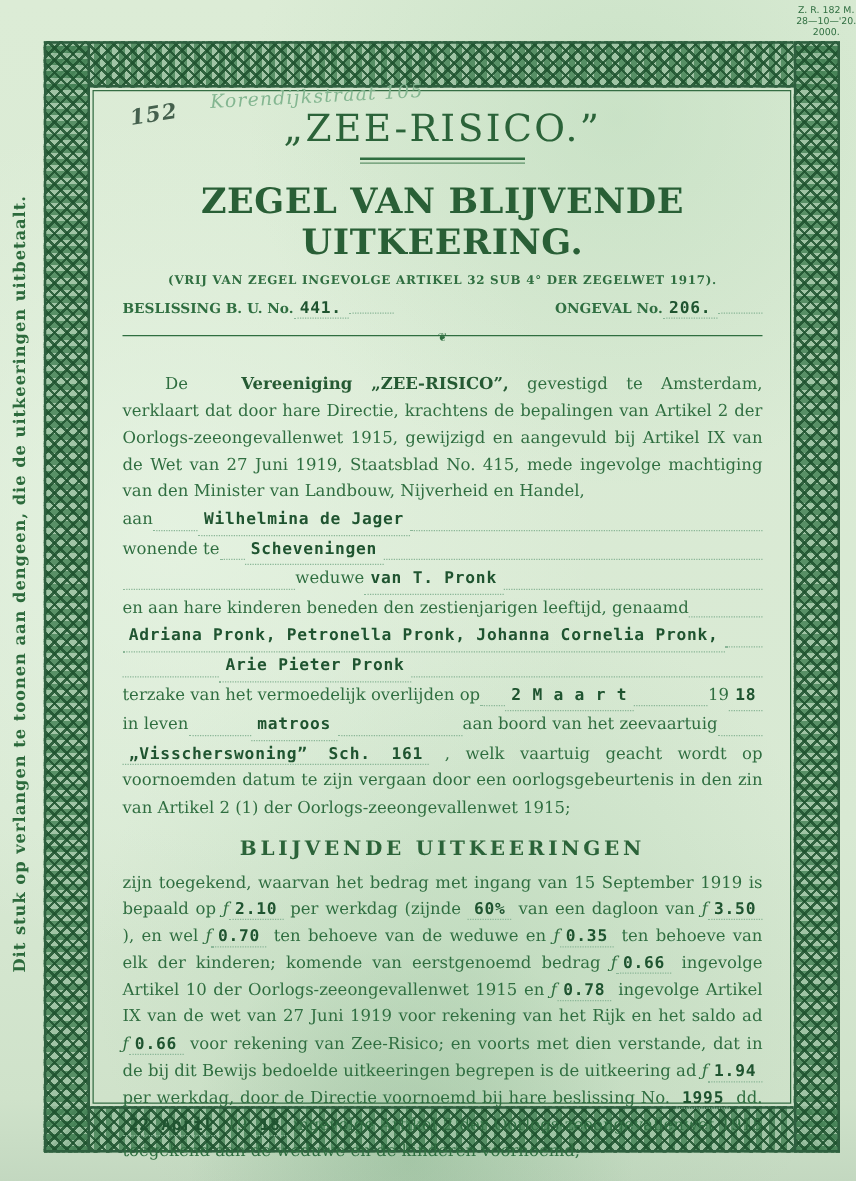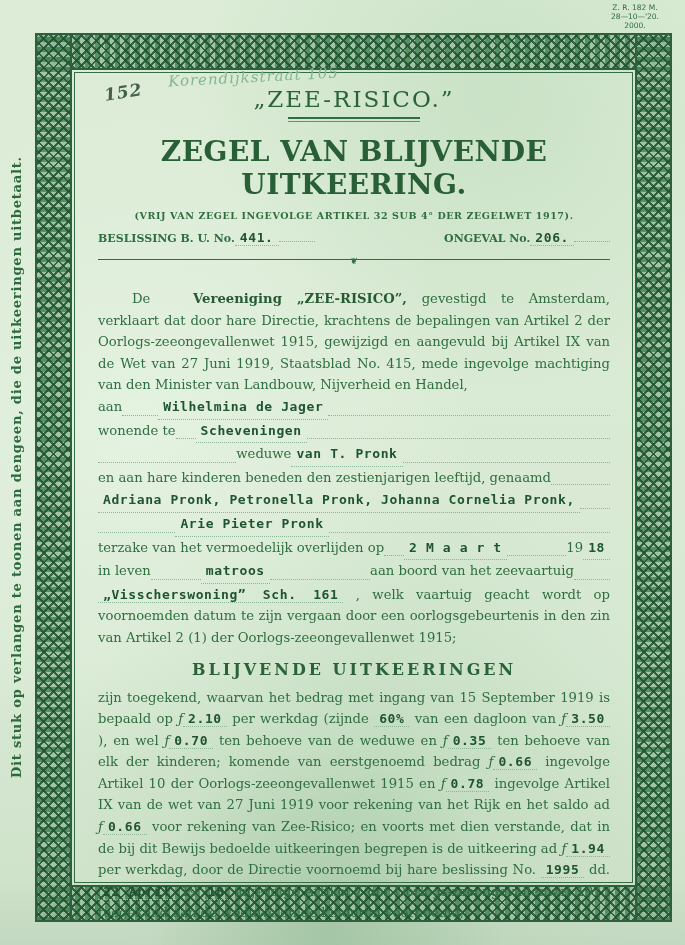--- a/index.html
+++ b/index.html
@@ -30,30 +30,30 @@
   .band-right{right:0;top:0;width:37px;height:889px;
     background:
       repeating-linear-gradient(45deg, rgba(30,82,46,.85) 0 2px, rgba(0,0,0,0) 2px 7px),
       repeating-linear-gradient(-45deg, rgba(30,82,46,.85) 0 2px, rgba(0,0,0,0) 2px 7px),
       repeating-linear-gradient(0deg, rgba(74,134,90,.9) 0 5px, rgba(154,192,160,.9) 5px 10px);}
   .inner-rule{position:absolute;left:39px;top:39px;right:39px;bottom:39px;border:1px solid #356d44;}
   
   .side-note{position:absolute;left:9px;top:778px;transform:rotate(-90deg);transform-origin:0 0;
     white-space:nowrap;font-weight:bold;font-size:13px;letter-spacing:.8px;color:#2c6a3c;}
   
-  .form-code{position:absolute;right:26px;top:3px;text-align:center;
+  .form-code{position:absolute;right:0;top:3px;text-align:center;
     font-size:7.5px;line-height:9px;color:#2f6e40;font-family:"DejaVu Sans","Liberation Sans",sans-serif;}
   
   .hand-number{position:absolute;left:104px;top:82px;font-size:17px;font-style:italic;font-weight:bold;
     color:#44604d;transform:rotate(-9deg);letter-spacing:1px;}
   .hand-address{position:absolute;left:168px;top:68px;font-size:15px;font-style:italic;
     color:#84b691;transform:rotate(-3deg);letter-spacing:1px;}
   
   .content{position:absolute;left:98px;top:64px;width:512px;color:#2f6e40;}
-  .org-name{text-align:center;font-size:23px;letter-spacing:2px;margin-top:22px;color:#2b6339;}
+  .org-name{text-align:center;font-size:30px;letter-spacing:2px;margin-top:22px;color:#2b6339;}
   .org-divider{width:132px;height:2px;margin:5px auto 0;border-top:2px solid #2f6e40;border-bottom:1px solid rgba(47,110,64,.7);}
   .doc-title{text-align:center;font-size:28px;font-weight:bold;letter-spacing:.5px;margin-top:13px;color:#295f36;}
   .exemption{text-align:center;font-size:9.5px;font-weight:bold;letter-spacing:.6px;margin-top:9px;}
   .numbers-row{display:flex;align-items:baseline;margin-top:9px;font-size:11px;font-weight:bold;}
   .numbers-row .gap{flex:1;}
   .top-rule{border-top:1px solid #2f6e40;margin-top:13px;}
   .rule-orn{text-align:center;font-size:9px;margin-top:-4px;height:10px;color:#2f6e40;}
   .body-text{font-size:13.2px;line-height:21.6px;text-align:justify;margin:0;}
   .first-par{margin-top:22px;}
   .indent{text-indent:34px;}

